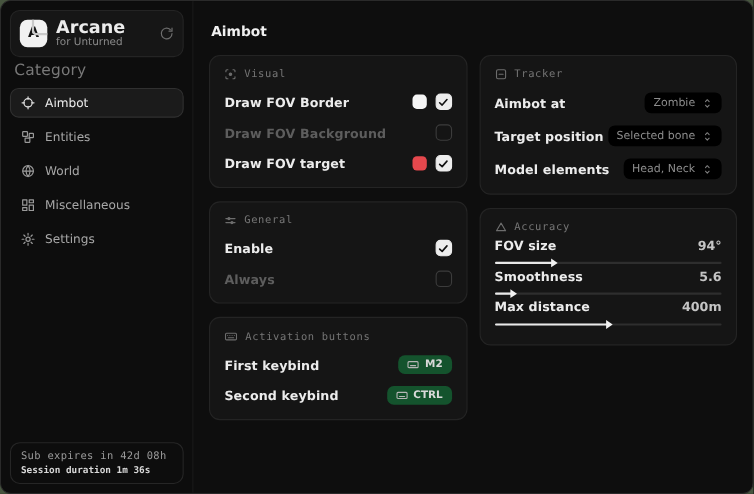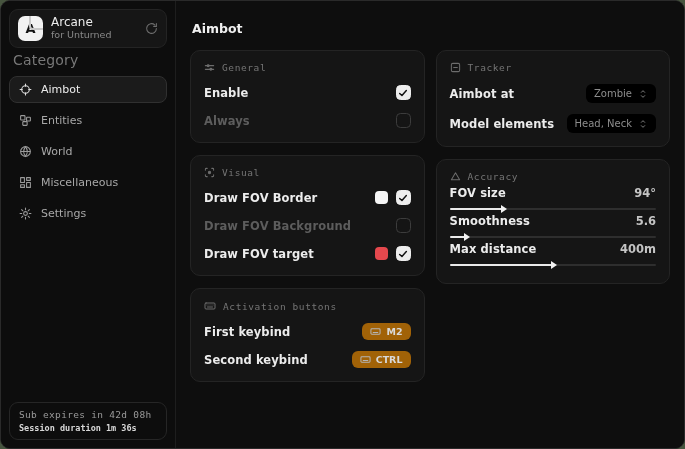--- a/index.html
+++ b/index.html
@@ -34,21 +34,21 @@
     width:25px; height:25px; background:#f2f2f2; border-radius:7px;
     display:flex; align-items:center; justify-content:center;
     color:#111; font-weight:bold; font-size:13px;
     position:relative; overflow:hidden; flex:0 0 25px;
   }
   .brand-logo::after{
     content:""; position:absolute; right:-4px; top:-4px;
     width:14px; height:14px; border:2px solid #c9c9c9; border-radius:4px;
   }
   .brand-text { flex:1; line-height:1.15; }
-  .brand-title { color:#ececec; font-size:12px; font-weight:normal; }
+  .brand-title { color:#ececec; font-size:16px; font-weight:bold; }
   .brand-sub { color:#8a8a8a; font-size:9.5px; }
   .brand-refresh { color:#6e6e6e; display:flex; }
   .category {
     color:#787878; font-size:14px; margin:4px 4px 8px 4px; letter-spacing:.2px;
   }
   .nav { display:flex; flex-direction:column; gap:4px; }
   .nav-item {
     display:flex; align-items:center; gap:9px;
     padding:6px 9px; border-radius:8px;
     color:#a8a8a8; font-size:11px;
@@ -97,21 +97,21 @@
     display:flex; align-items:center; justify-content:center; cursor:pointer;
   }
   .checkbox svg { visibility:hidden; }
   .checkbox.on { background:#ededed; border-color:#ededed; }
   .checkbox.on svg { visibility:visible; }
   
   .swatch { width:13px; height:13px; border-radius:4px; cursor:pointer; }
   
   .keybtn {
     display:flex; align-items:flex-end; gap:5px;
-    background:#a16207; border-radius:6px; padding:3px 8px;
+    background:#14532d; border-radius:6px; padding:3px 8px;
     color:#d9d9d9; font-size:9.5px; font-weight:bold; cursor:pointer;
   }
   .keybtn .kb-ic { display:flex; color:#b5b5b5; }
   
   .selectbtn {
     display:flex; align-items:center; gap:6px;
     background:#000000; border-radius:6px; padding:4px 8px;
     color:#8d8d8d; font-size:10px; cursor:pointer;
   }
   .selectbtn .sel-ic { display:flex; color:#7d7d7d; }
@@ -225,50 +225,20 @@
   <div class="main">
     <div class="page-title">Aimbot</div>
 
     <div class="columns">
 
       <div class="col">
 
         <div class="card">
           <div class="card-head">
             <span class="head-ic">
-              <svg width="11" height="11" viewBox="0 0 24 24" fill="none" stroke="currentColor" stroke-width="2.4" stroke-linecap="round">
-                <line x1="3" y1="8" x2="21" y2="8"></line>
-                  <circle cx="9" cy="8" r="2" fill="currentColor"></circle>
-                <line x1="3" y1="16" x2="21" y2="16"></line>
-                  <circle cx="15" cy="16" r="2" fill="currentColor"></circle>
-              </svg>
-            </span>
-            <span>General</span>
-          </div>
-          <div class="row">
-            <span class="row-label">Enable</span>
-            <span class="checkbox on">
-              <svg width="10" height="10" viewBox="0 0 24 24" fill="none" stroke="#111" stroke-width="3.5" stroke-linecap="round" stroke-linejoin="round">
-                  <polyline points="4 13 9.5 18 20 6"></polyline>
-                </svg>
-            </span>
-          </div>
-          <div class="row">
-            <span class="row-label dim">Always</span>
-            <span class="checkbox">
-              <svg width="10" height="10" viewBox="0 0 24 24" fill="none" stroke="#111" stroke-width="3.5" stroke-linecap="round" stroke-linejoin="round">
-                  <polyline points="4 13 9.5 18 20 6"></polyline>
-                </svg>
-            </span>
-          </div>
-        </div>
-
-        <div class="card">
-          <div class="card-head">
-            <span class="head-ic">
               <svg width="11" height="11" viewBox="0 0 24 24" fill="none" stroke="currentColor" stroke-width="2.2" stroke-linecap="round">
                 <path d="M3 7V5a2 2 0 0 1 2-2h2M17 3h2a2 2 0 0 1 2 2v2M21 17v2a2 2 0 0 1-2 2h-2M7 21H5a2 2 0 0 1-2-2v-2"></path>
                 <circle cx="12" cy="12" r="2.5" fill="currentColor"></circle>
               </svg>
             </span>
             <span>Visual</span>
           </div>
           <div class="row">
             <span class="row-label">Draw FOV Border</span>
             <span class="row-right">
@@ -297,20 +267,50 @@
                     <polyline points="4 13 9.5 18 20 6"></polyline>
                   </svg>
               </span>
             </span>
           </div>
         </div>
 
         <div class="card">
           <div class="card-head">
             <span class="head-ic">
+              <svg width="11" height="11" viewBox="0 0 24 24" fill="none" stroke="currentColor" stroke-width="2.4" stroke-linecap="round">
+                <line x1="3" y1="8" x2="21" y2="8"></line>
+                  <circle cx="9" cy="8" r="2" fill="currentColor"></circle>
+                <line x1="3" y1="16" x2="21" y2="16"></line>
+                  <circle cx="15" cy="16" r="2" fill="currentColor"></circle>
+              </svg>
+            </span>
+            <span>General</span>
+          </div>
+          <div class="row">
+            <span class="row-label">Enable</span>
+            <span class="checkbox on">
+              <svg width="10" height="10" viewBox="0 0 24 24" fill="none" stroke="#111" stroke-width="3.5" stroke-linecap="round" stroke-linejoin="round">
+                  <polyline points="4 13 9.5 18 20 6"></polyline>
+                </svg>
+            </span>
+          </div>
+          <div class="row">
+            <span class="row-label dim">Always</span>
+            <span class="checkbox">
+              <svg width="10" height="10" viewBox="0 0 24 24" fill="none" stroke="#111" stroke-width="3.5" stroke-linecap="round" stroke-linejoin="round">
+                  <polyline points="4 13 9.5 18 20 6"></polyline>
+                </svg>
+            </span>
+          </div>
+        </div>
+
+        <div class="card">
+          <div class="card-head">
+            <span class="head-ic">
               <svg width="12" height="12" viewBox="0 0 24 24" fill="none" stroke="currentColor" stroke-width="2" stroke-linecap="round">
                 <rect x="2" y="6" width="20" height="12" rx="2"></rect>
                   <path d="M6 10h0M10 10h0M14 10h0M18 10h0M7 14h10"></path>
               </svg>
             </span>
             <span>Activation buttons</span>
           </div>
           <div class="row">
             <span class="row-label">First keybind</span>
             <span class="keybtn">
@@ -356,20 +356,32 @@
               <span>Zombie</span>
               <span class="sel-ic">
                 <svg width="10" height="10" viewBox="0 0 24 24" fill="none" stroke="currentColor" stroke-width="2.4" stroke-linecap="round" stroke-linejoin="round">
                   <polyline points="8 8 12 4 16 8"></polyline>
                     <polyline points="8 16 12 20 16 16"></polyline>
                 </svg>
               </span>
             </span>
           </div>
           <div class="row">
+            <span class="row-label">Target position</span>
+            <span class="selectbtn">
+              <span>Selected bone</span>
+              <span class="sel-ic">
+                <svg width="10" height="10" viewBox="0 0 24 24" fill="none" stroke="currentColor" stroke-width="2.4" stroke-linecap="round" stroke-linejoin="round">
+                  <polyline points="8 8 12 4 16 8"></polyline>
+                    <polyline points="8 16 12 20 16 16"></polyline>
+                </svg>
+              </span>
+            </span>
+          </div>
+          <div class="row">
             <span class="row-label">Model elements</span>
             <span class="selectbtn">
               <span>Head, Neck</span>
               <span class="sel-ic">
                 <svg width="10" height="10" viewBox="0 0 24 24" fill="none" stroke="currentColor" stroke-width="2.4" stroke-linecap="round" stroke-linejoin="round">
                   <polyline points="8 8 12 4 16 8"></polyline>
                     <polyline points="8 16 12 20 16 16"></polyline>
                 </svg>
               </span>
             </span>

